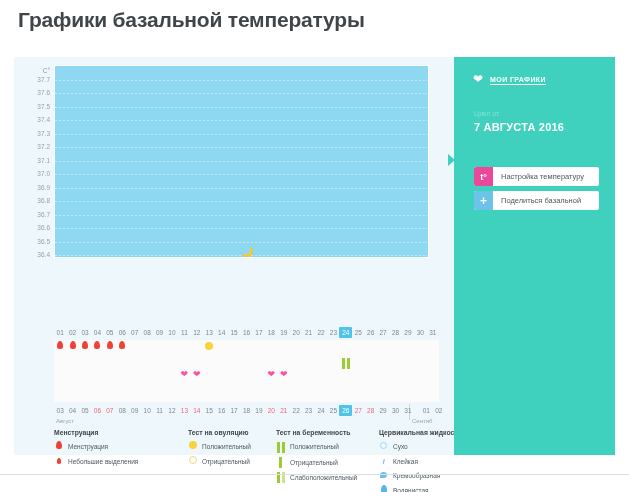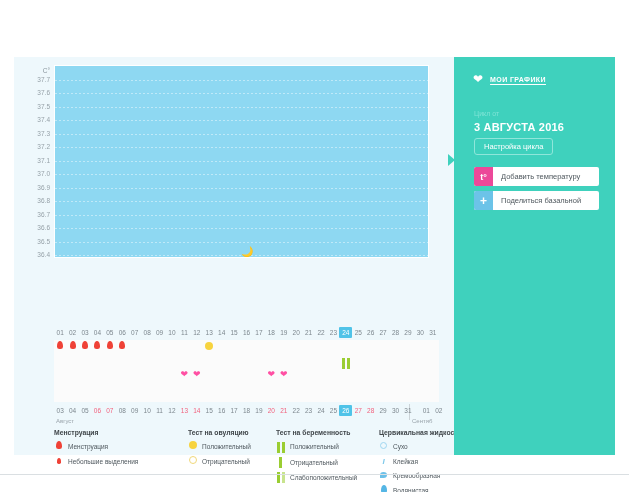--- a/index.html
+++ b/index.html
@@ -186,20 +186,21 @@
   .footer-rule {
     position:absolute; left:0; top:474px; width:629px; height:1px;
     background:#dadfe2;
   }
 </style>
 </head>
 <body>
 
 <div class="page">
 
+  <div class="page-title">Графики базальной температуры</div>
 
   <div class="card">
     <div class="card-inner">
 
       <div class="plot-wrap">
         <div class="ylabels" id="yaxis">
             <div class="ylab unit" style="top: 2px;">C°</div>
             <div class="ylab" style="top: 11px;">37.7</div>
             <div class="ylab" style="top: 24.4615px;">37.6</div>
             <div class="ylab" style="top: 37.9231px;">37.5</div>
@@ -391,26 +392,25 @@
 
     <div class="side">
       <div class="side-arrow"></div>
 
       <div class="side-head">
         <span class="hrt">❤</span>
         <span class="lbl">МОИ ГРАФИКИ</span>
       </div>
 
       <div class="cycle-small">Цикл от</div>
-      <div class="cycle-date">3 АВГУСТА 2016</div>
-      <div class="cycle-btn">Настройка цикла</div>
+      <div class="cycle-date">7 АВГУСТА 2016</div>
 
       <div class="act" id="act-temp">
         <span class="sq">t°</span>
-        <span class="txt">Добавить температуру</span>
+        <span class="txt">Настройка температуру</span>
       </div>
 
       <div class="act" id="act-share">
         <span class="sq">+</span>
         <span class="txt">Поделиться базальной</span>
       </div>
     </div>
   </div>
 
   <div class="footer-rule"></div>

